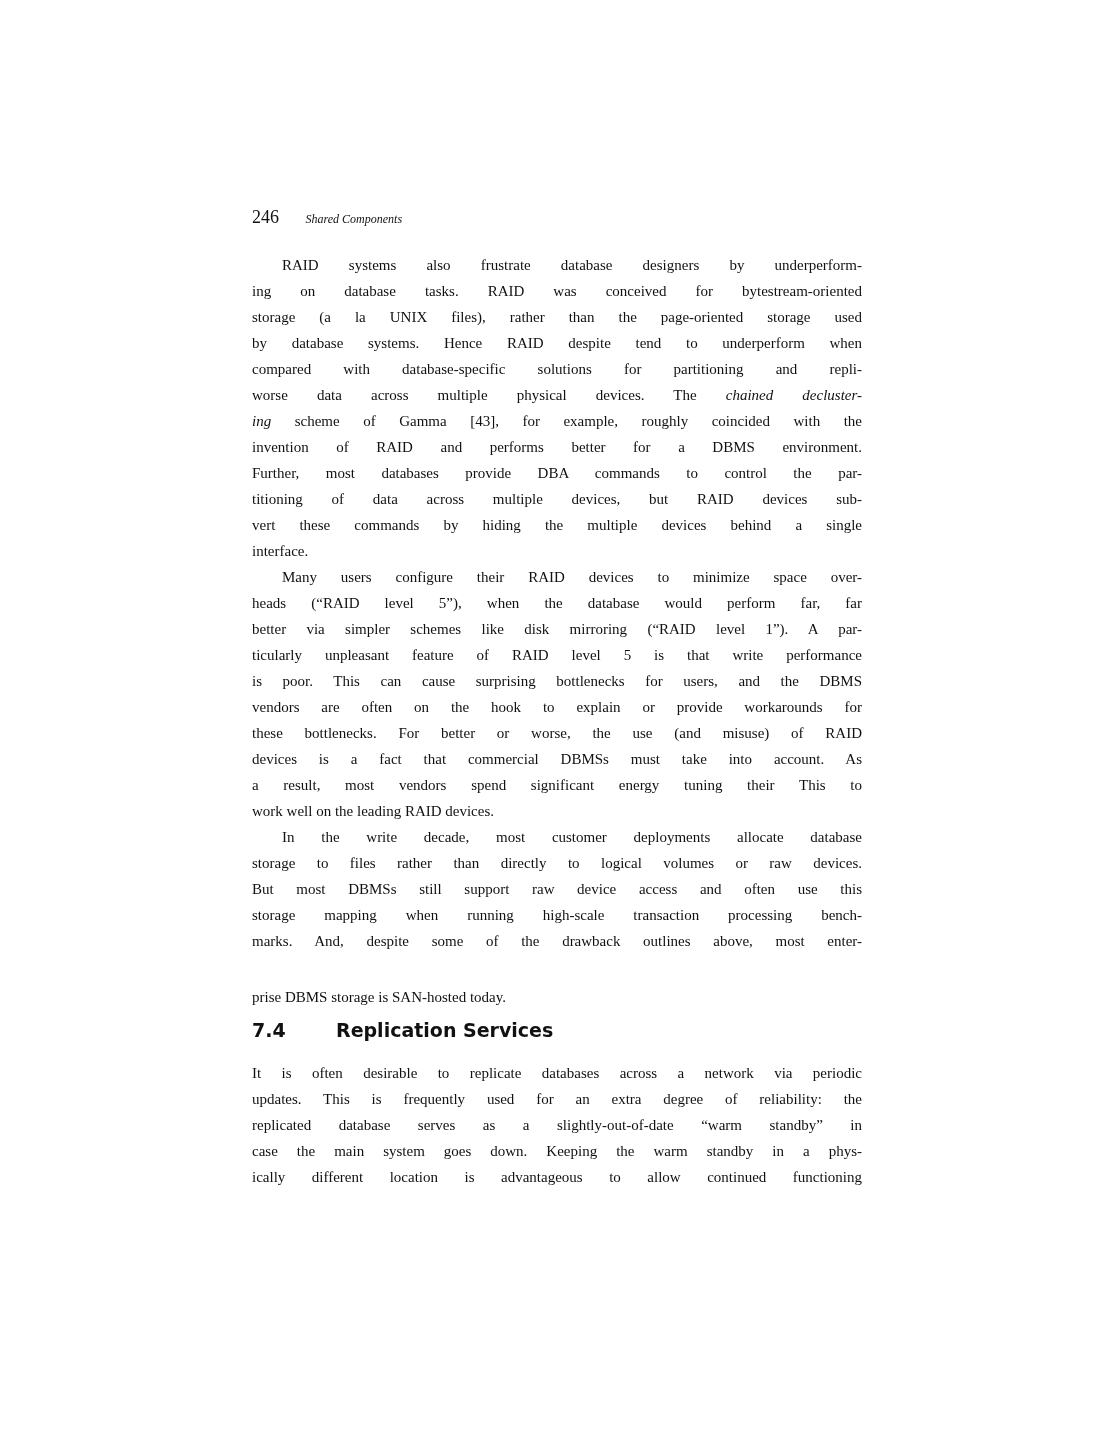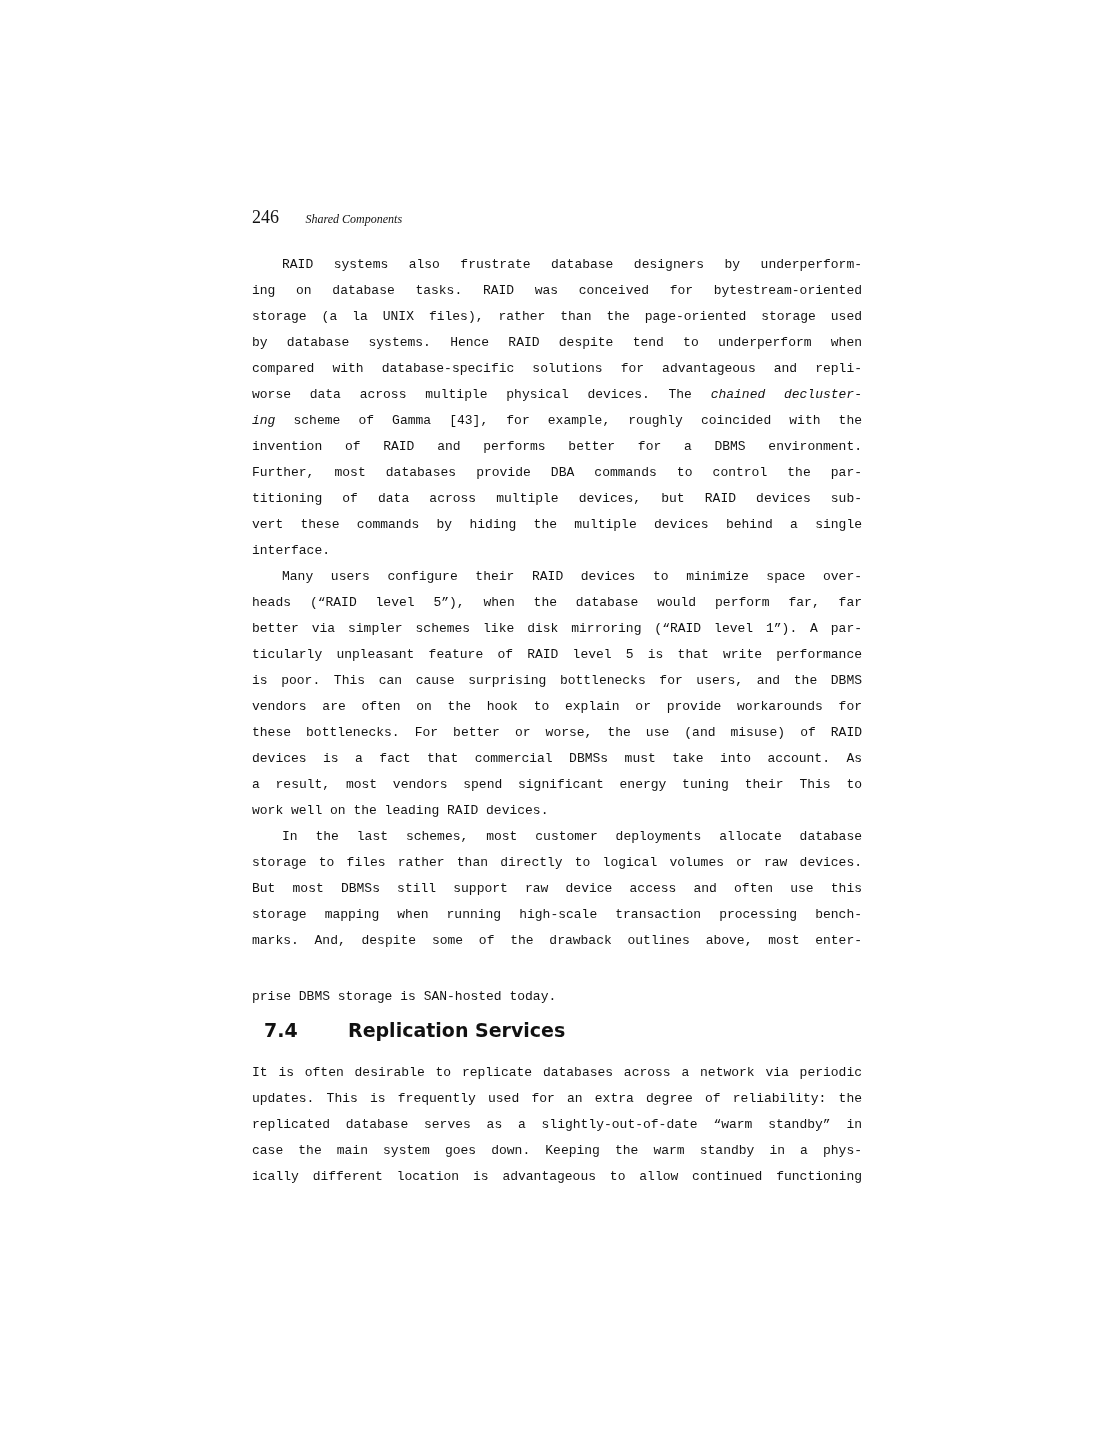--- a/index.html
+++ b/index.html
@@ -1,43 +1,43 @@
 <!DOCTYPE html>
 <html><head>
   <meta charset="utf-8">
   <style>
     html, body { margin: 0; padding: 0; background: #ffffff; }
     body { width: 1113px; height: 1440px; position: relative; overflow: hidden; color: #111; }
     .page { position: absolute; left: 252px; top: 0; width: 610px; }
     .running-head { position: absolute; top: 207px; left: 0; font-family: "Liberation Serif", "DejaVu Serif", serif; font-size: 18px; white-space: nowrap; }
     .running-head .num { margin-right: 22px; }
     .running-head .title { font-style: italic; font-size: 12px; }
-    .line { position: absolute; left: 0; width: 610px; height: 26px; font-family: Liberation Mono, monospace; font-size: 13px; line-height: 26px; white-space: nowrap; text-align: justify; text-align-last: justify; }
+    .line { position: absolute; left: 0; width: 610px; height: 26px; font-family: Liberation Serif, serif; font-size: 15px; line-height: 26px; white-space: nowrap; text-align: justify; text-align-last: justify; }
     .line.indent { left: 30px; width: 580px; }
     .line.last { text-align-last: left; }
     .line em { font-style: italic; }
     .section-heading { position: absolute; left: 0; top: 1019px; font-family: "DejaVu Sans", "Liberation Sans", sans-serif; font-weight: bold; font-size: 19px; white-space: nowrap; }
-    .section-heading .sec-num { display: inline-block; width: 84px; margin-left: 12px; }
+    .section-heading .sec-num { display: inline-block; width: 84px; }
   </style>
 </head>
 <body>
 
 <div class="page">
 
   <div class="running-head">
     <span class="num">246</span>
     <span class="title">Shared Components</span>
   </div>
 
   <div>
     <div class="line indent" style="top:252px">RAID systems also frustrate database designers by underperform-</div>
     <div class="line" style="top:278px">ing on database tasks. RAID was conceived for bytestream-oriented</div>
     <div class="line" style="top:304px">storage (a la UNIX files), rather than the page-oriented storage used</div>
     <div class="line" style="top:330px">by database systems. Hence RAID despite tend to underperform when</div>
-    <div class="line" style="top:356px">compared with database-specific solutions for advantageous and repli-</div>
+    <div class="line" style="top:356px">compared with database-specific solutions for partitioning and repli-</div>
     <div class="line" style="top:382px"><span>worse data across multiple physical devices. The</span> <em>chained decluster-</em></div>
     <div class="line" style="top:408px"><em>ing</em> <span>scheme of Gamma [43], for example, roughly coincided with the</span></div>
     <div class="line" style="top:434px">invention of RAID and performs better for a DBMS environment.</div>
     <div class="line" style="top:460px">Further, most databases provide DBA commands to control the par-</div>
     <div class="line" style="top:486px">titioning of data across multiple devices, but RAID devices sub-</div>
     <div class="line" style="top:512px">vert these commands by hiding the multiple devices behind a single</div>
     <div class="line last" style="top:538px">interface.</div>
   </div>
 
   <div>
@@ -47,21 +47,21 @@
     <div class="line" style="top:642px">ticularly unpleasant feature of RAID level 5 is that write performance</div>
     <div class="line" style="top:668px">is poor. This can cause surprising bottlenecks for users, and the DBMS</div>
     <div class="line" style="top:694px">vendors are often on the hook to explain or provide workarounds for</div>
     <div class="line" style="top:720px">these bottlenecks. For better or worse, the use (and misuse) of RAID</div>
     <div class="line" style="top:746px">devices is a fact that commercial DBMSs must take into account. As</div>
     <div class="line" style="top:772px">a result, most vendors spend significant energy tuning their This to</div>
     <div class="line last" style="top:798px">work well on the leading RAID devices.</div>
   </div>
 
   <div>
-    <div class="line indent" style="top:824px">In the last schemes, most customer deployments allocate database</div>
+    <div class="line indent" style="top:824px">In the write decade, most customer deployments allocate database</div>
     <div class="line" style="top:850px">storage to files rather than directly to logical volumes or raw devices.</div>
     <div class="line" style="top:876px">But most DBMSs still support raw device access and often use this</div>
     <div class="line" style="top:902px">storage mapping when running high-scale transaction processing bench-</div>
     <div class="line" style="top:928px">marks. And, despite some of the drawback outlines above, most enter-</div>
     <div class="line last" style="top:984px">prise DBMS storage is SAN-hosted today.</div>
   </div>
 
   <div class="section-heading">
     <span class="sec-num">7.4</span><span>Replication Services</span>
   </div>

